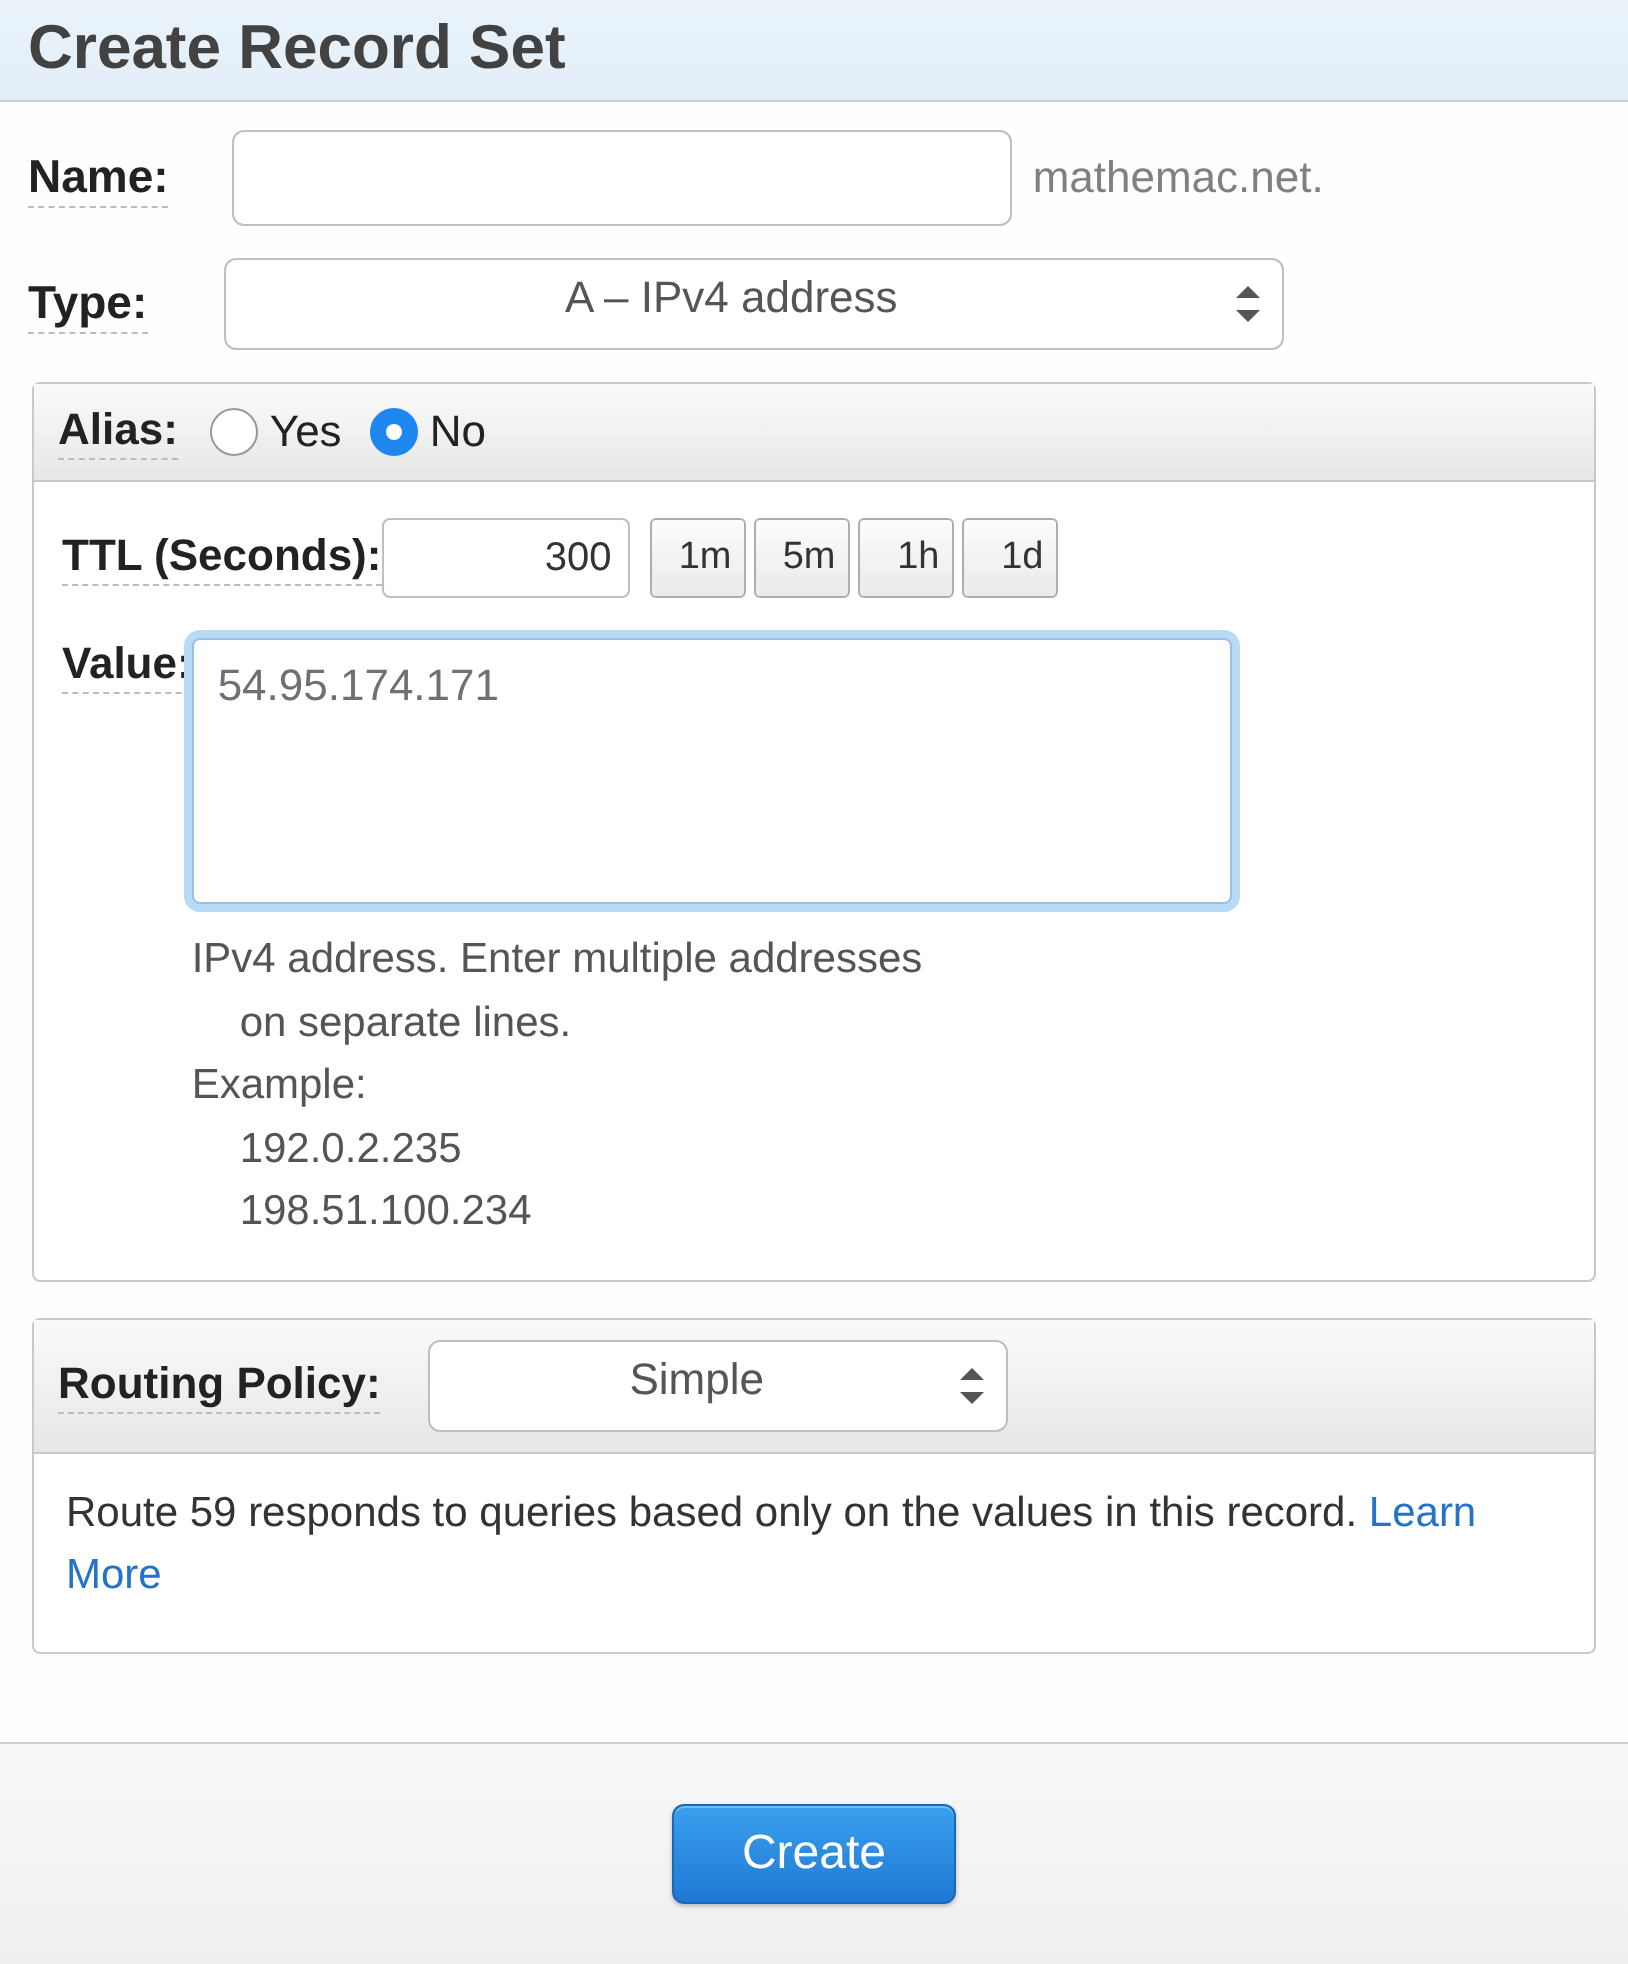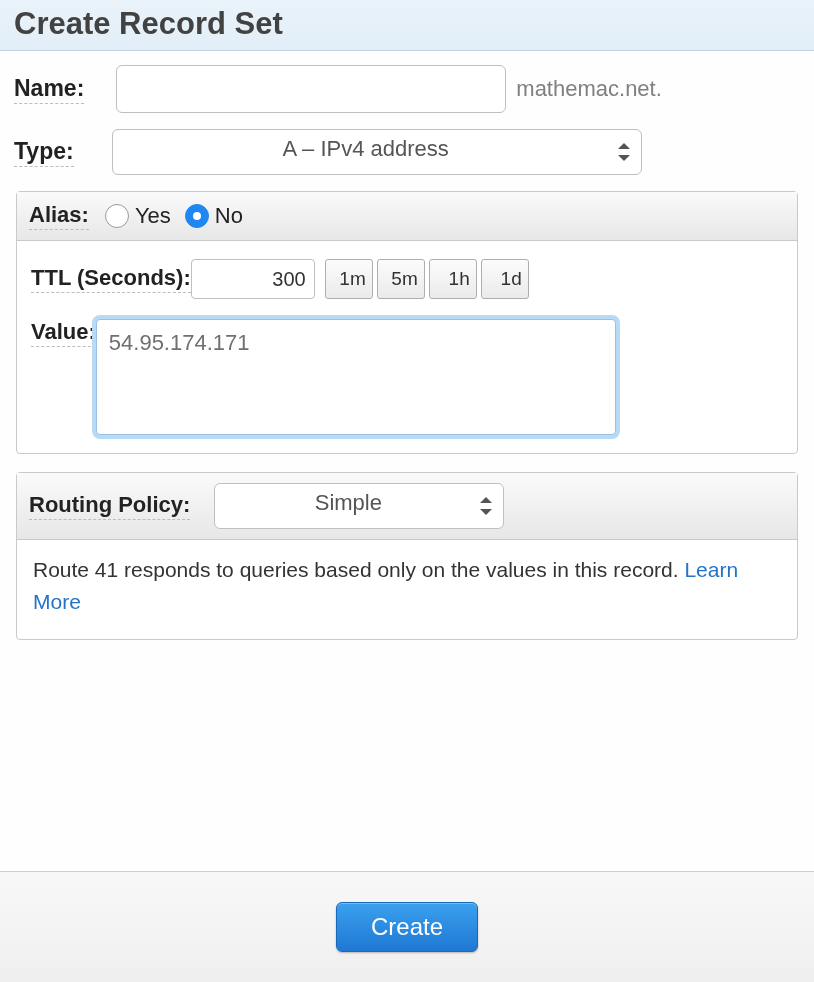--- a/index.html
+++ b/index.html
@@ -154,21 +154,21 @@
     color: #333;
     margin-left: 4px;
     cursor: pointer;
     text-align: right;
   }
 
   .value-row { display: flex; align-items: flex-start; }
   .value-row .label { font-size: 22px; }
   .value-col { display: flex; flex-direction: column; }
   .value-textarea {
-    width: 520px; height: 116px;
+    width: 520px; height: 133px;
     border: 1px solid #9dbfe6;
     border-radius: 4px;
     outline: none;
     box-shadow: 0 0 0 4px #b7daf6;
     font-size: 22px;
     color: #707070;
     padding: 10px 12px;
     resize: none;
     font-family: inherit;
   }
@@ -257,37 +257,44 @@
         <button class="preset-btn">1m</button>
         <button class="preset-btn">5m</button>
         <button class="preset-btn">1h</button>
         <button class="preset-btn">1d</button>
       </div>
 
       <div class="value-row">
         <span class="label">Value:</span>
         <div class="value-col">
           <textarea class="value-textarea" style="">54.95.174.171</textarea>
+          <div class="helper">
+            <span>IPv4 address. Enter multiple addresses</span>
+            <span class="indent1">on separate lines.</span>
+            <span>Example:</span>
+            <span class="indent1">192.0.2.235</span>
+            <span class="indent1">198.51.100.234</span>
+          </div>
         </div>
       </div>
     </div>
   </div>
 
   <div class="panel">
     <div class="panel-head">
       <span class="label">Routing Policy:</span>
       <div class="select-wrap small" style="margin-left:14px;">
         <div class="select-box">
             <span>Simple</span>
           </div>
         <span class="select-arrows"></span>
       </div>
     </div>
     <div class="routing-desc">
-      <span>Route 41 responds to queries based only on the values in this record. </span><span class="link">Learn More</span>
+      <span>Route 59 responds to queries based only on the values in this record. </span><span class="link">Learn More</span>
     </div>
   </div>
 
 </div>
 
 <div class="footer">
   <button class="create-btn">Create</button>
 </div>
 
 </body></html>

